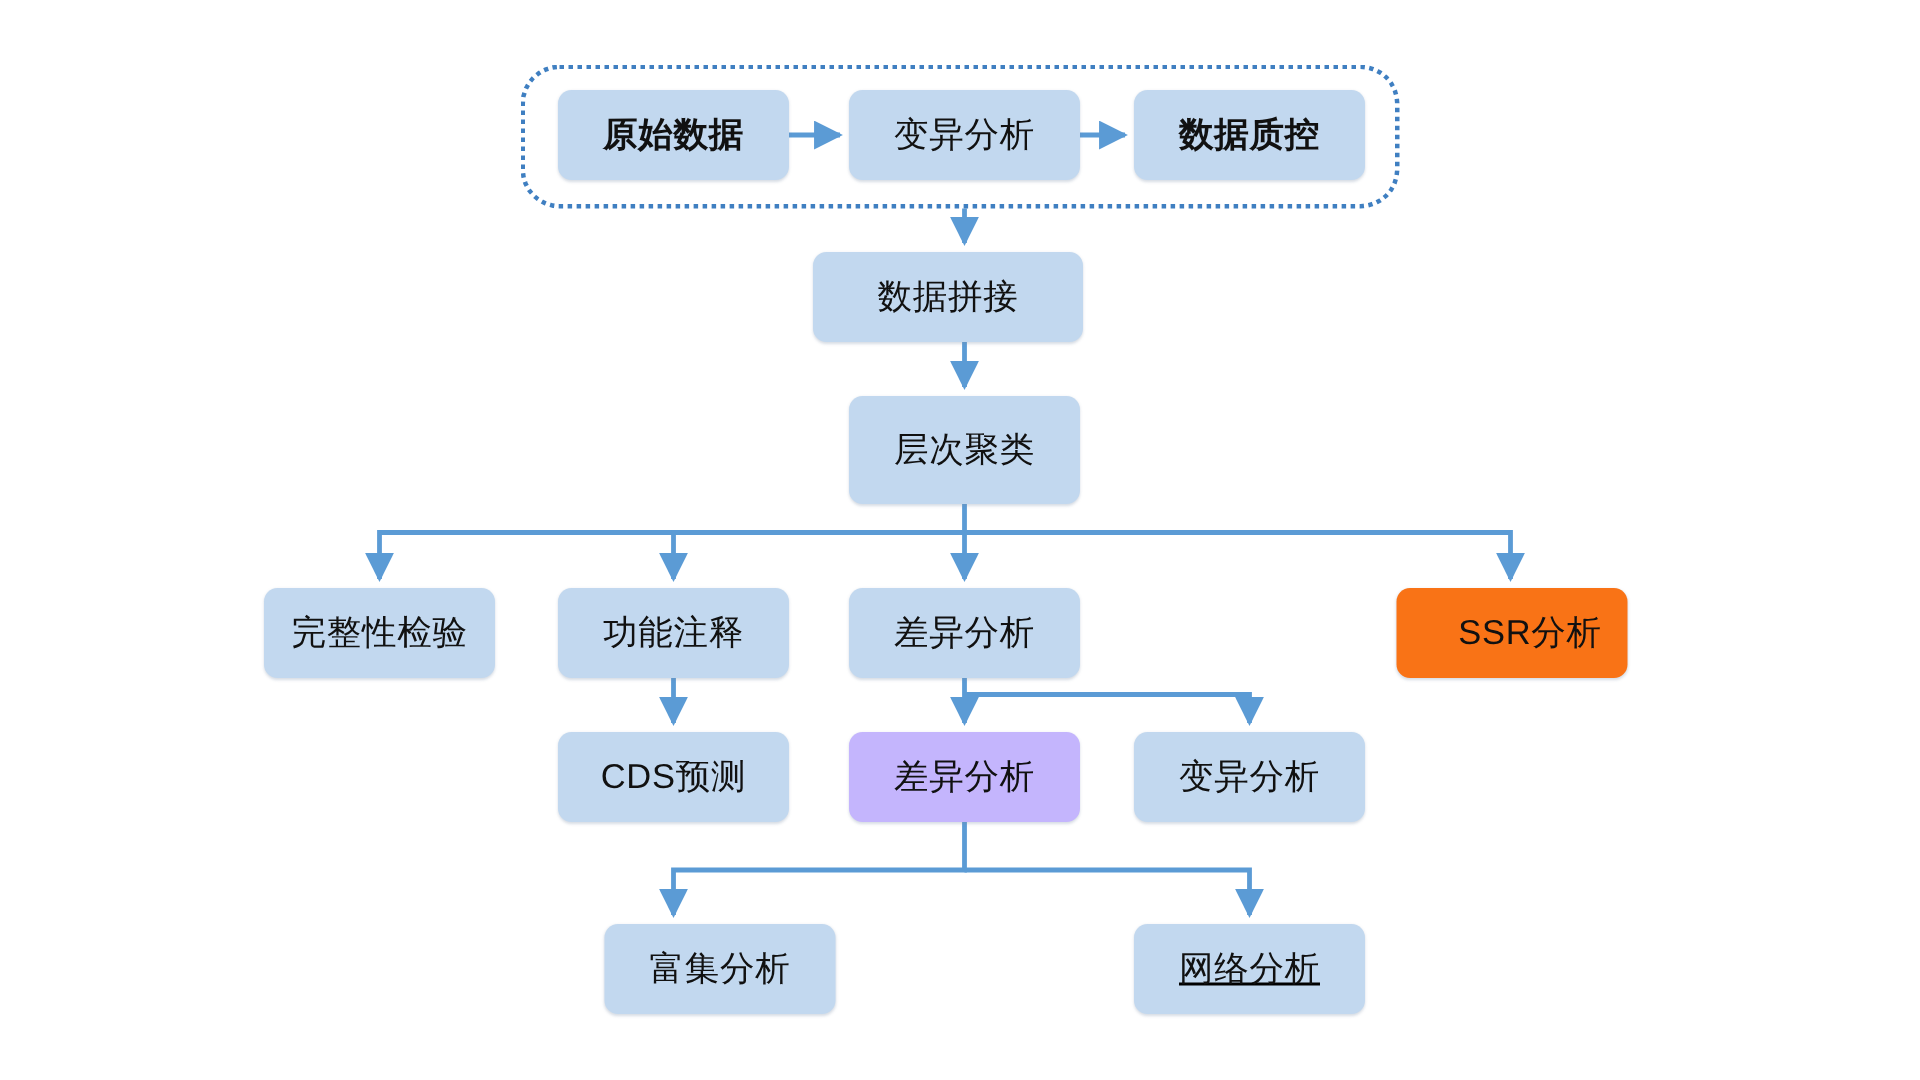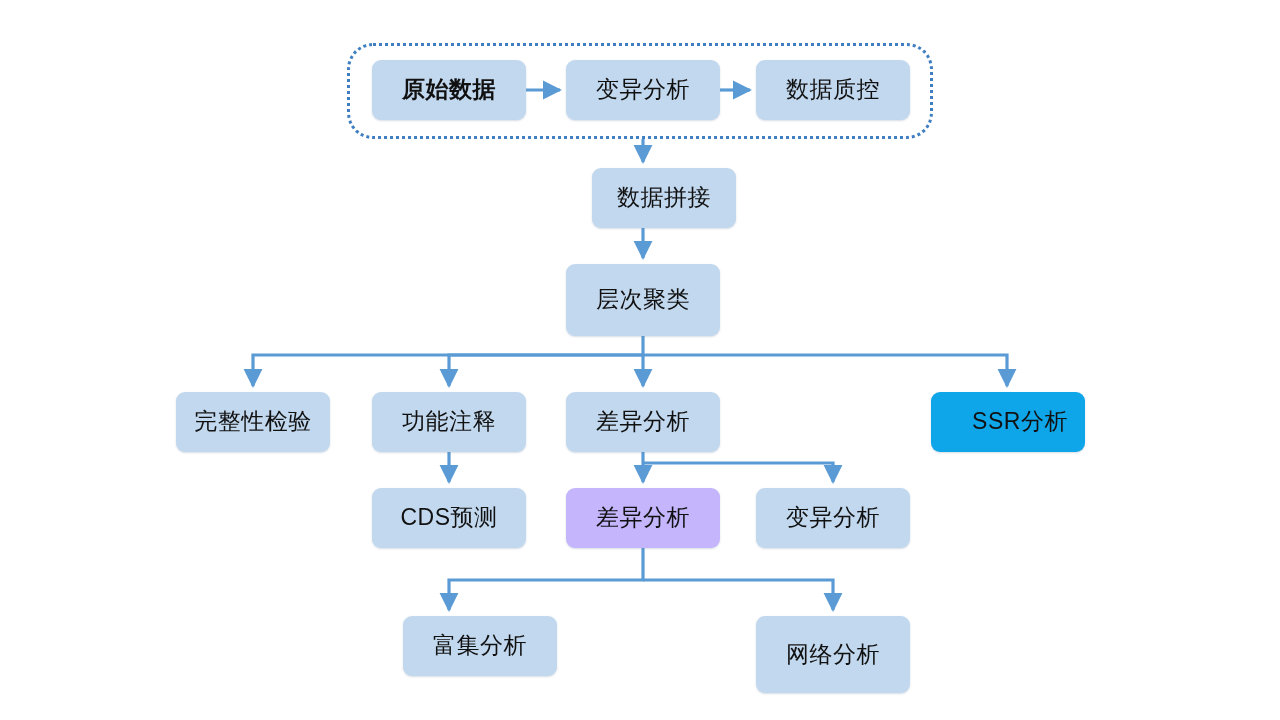--- a/index.html
+++ b/index.html
@@ -98,51 +98,51 @@
 
   <div class="group-frame" id="group-frame" style="left: 347px; top: 43px; width: 586px; height: 96px; border-color: rgb(63, 127, 193);"></div>
 
   <div id="nodes">
       <div class="node" style="left: 372px; top: 60px; width: 154px; height: 60px; background: rgb(194, 216, 239);">
         <span class="node-label" style="color: rgb(17, 17, 17); font-weight: bold;">原始数据</span>
       </div>
       <div class="node" style="left: 566px; top: 60px; width: 154px; height: 60px; background: rgb(194, 216, 239);">
         <span class="node-label" style="color: rgb(17, 17, 17);">变异分析</span>
       </div>
-      <div class="node" style="left: 756px; top: 60px; width: 154px; height: 60px; background: rgb(194, 216, 239);">
+      <div class="node" style="left: 756px; top: 60px; width: 154px; height: 60px; background: rgb(194, 216, 239); font-weight: bold;">
         <span class="node-label" style="color: rgb(17, 17, 17);">数据质控</span>
       </div>
-      <div class="node" style="left: 592px; top: 168px; width: 144px; height: 60px; background: rgb(194, 216, 239);">
+      <div class="node" style="left: 542px; top: 168px; width: 180px; height: 60px; background: rgb(194, 216, 239);">
         <span class="node-label" style="color: rgb(17, 17, 17);">数据拼接</span>
       </div>
       <div class="node" style="left: 566px; top: 264px; width: 154px; height: 72px; background: rgb(194, 216, 239);">
         <span class="node-label" style="color: rgb(17, 17, 17);">层次聚类</span>
       </div>
       <div class="node" style="left: 176px; top: 392px; width: 154px; height: 60px; background: rgb(194, 216, 239);">
         <span class="node-label" style="color: rgb(17, 17, 17);">完整性检验</span>
       </div>
       <div class="node" style="left: 372px; top: 392px; width: 154px; height: 60px; background: rgb(194, 216, 239);">
         <span class="node-label" style="color: rgb(17, 17, 17);">功能注释</span>
       </div>
       <div class="node" style="left: 566px; top: 392px; width: 154px; height: 60px; background: rgb(194, 216, 239);">
         <span class="node-label" style="color: rgb(17, 17, 17);">差异分析</span>
       </div>
-      <div class="node" style="left: 931px; top: 392px; width: 154px; height: 60px; background: #0ea5e9; padding-left: 24px;">
+      <div class="node" style="left: 931px; top: 392px; width: 154px; height: 60px; background: #f97316; padding-left: 24px;">
         <span class="node-label" style="color: rgb(17, 17, 17);">SSR分析</span>
       </div>
       <div class="node" style="left: 372px; top: 488px; width: 154px; height: 60px; background: rgb(194, 216, 239);">
         <span class="node-label" style="color: rgb(17, 17, 17);">CDS预测</span>
       </div>
       <div class="node" style="left: 566px; top: 488px; width: 154px; height: 60px; background: #c4b5fd;">
         <span class="node-label" style="color: rgb(17, 17, 17);">差异分析</span>
       </div>
       <div class="node" style="left: 756px; top: 488px; width: 154px; height: 60px; background: rgb(194, 216, 239);">
         <span class="node-label" style="color: rgb(17, 17, 17);">变异分析</span>
       </div>
       <div class="node" style="left: 372px; top: 616px; width: 154px; height: 60px; background: rgb(194, 216, 239); margin-left: 31px;">
         <span class="node-label" style="color: rgb(17, 17, 17);">富集分析</span>
       </div>
-      <div class="node" style="left: 756px; top: 616px; width: 154px; height: 77px; background: rgb(194, 216, 239);">
+      <div class="node" style="left: 756px; top: 616px; width: 154px; height: 60px; background: rgb(194, 216, 239); text-decoration: underline;">
         <span class="node-label" style="color: rgb(17, 17, 17);">网络分析</span>
       </div>
     </div>
 
 </div>
 
 </body></html>

